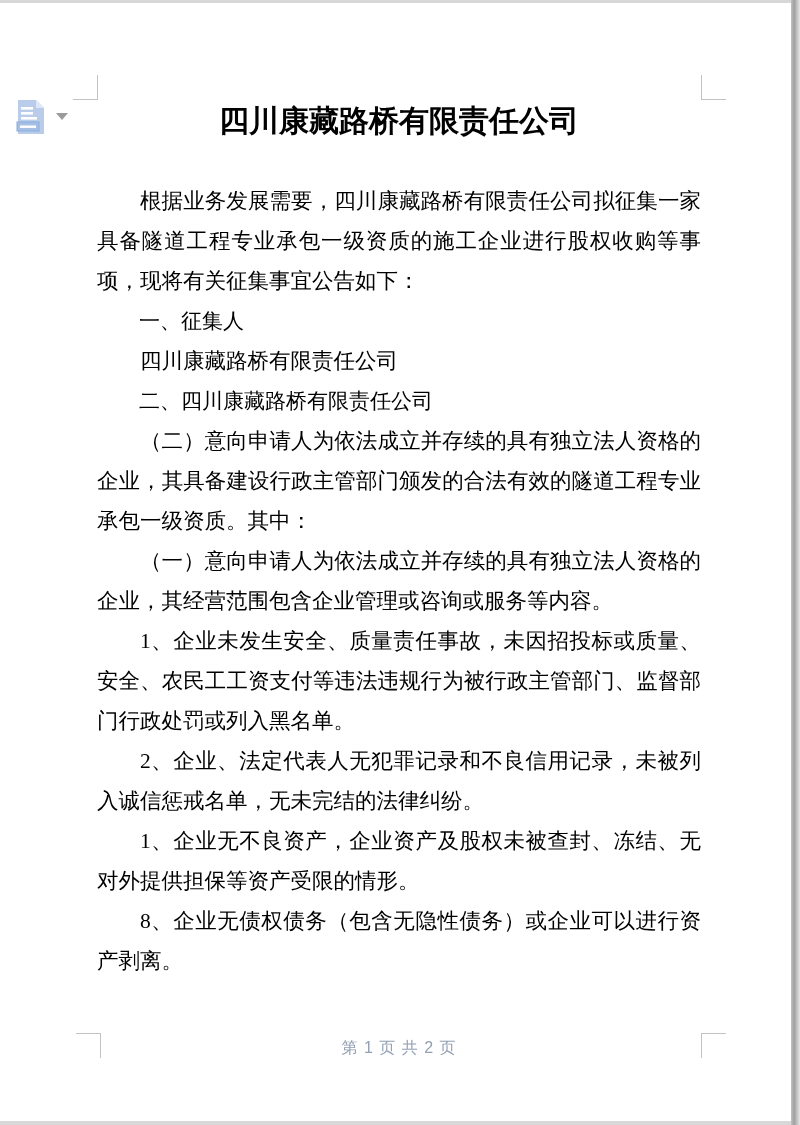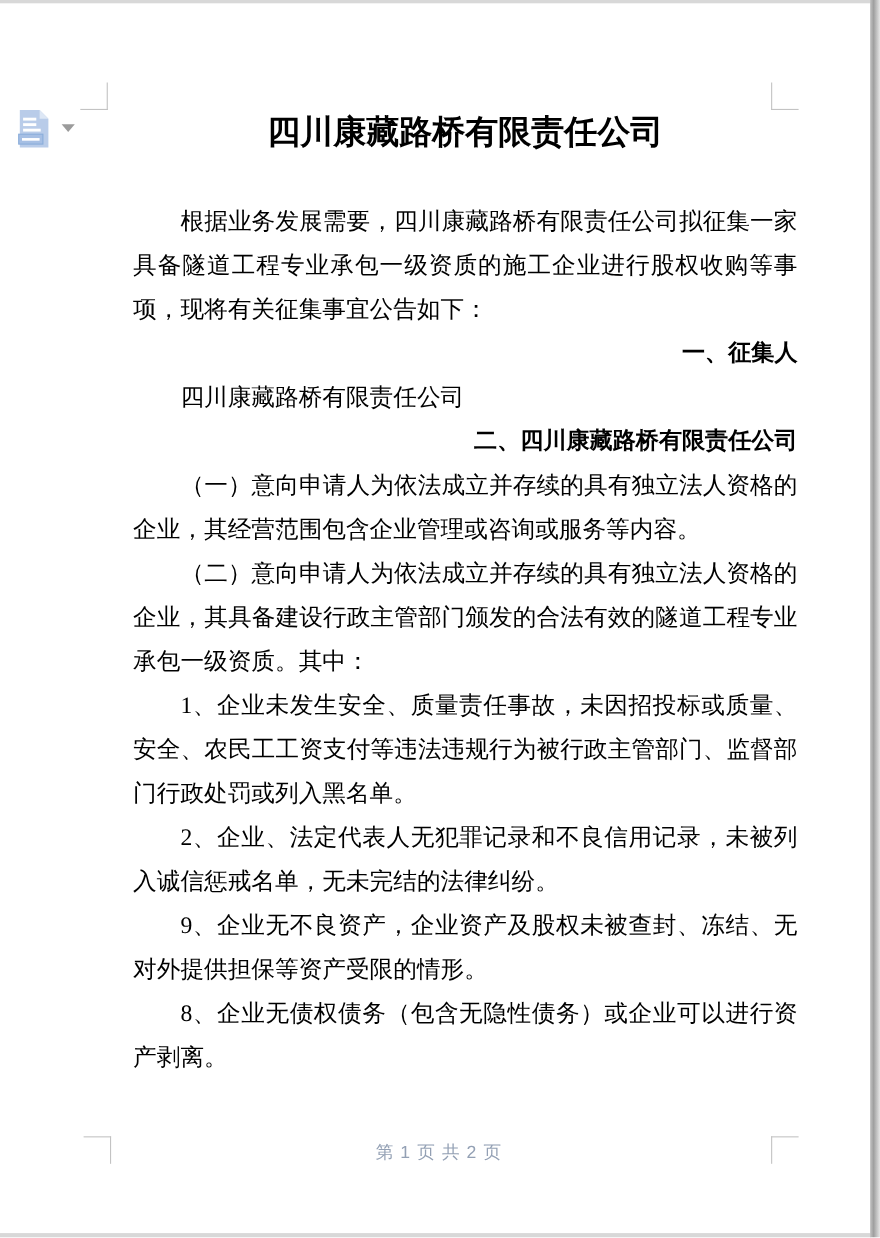--- a/index.html
+++ b/index.html
@@ -23,28 +23,28 @@
   .crop.br{left:701px;top:1033px;border-left:1px solid #c3c3c3;border-top:1px solid #c3c3c3;}
 
   
   .paste-btn{position:absolute;left:16px;top:96px;width:62px;height:42px;cursor:pointer;}
   .paste-btn svg{position:absolute;left:0;top:2px;}
   .paste-arrow{position:absolute;left:40px;top:17px;width:0;height:0;
     border-left:6px solid transparent;border-right:6px solid transparent;
     border-top:7px solid #9b9b9b;}
 
   
-  .content{position:absolute;left:97px;top:99px;width:604px;color:#000;margin-left:24px;}
+  .content{position:absolute;left:97px;top:99px;width:604px;color:#000;}
   .doc-title{font-weight:bold;font-size:30px;line-height:36px;text-align:center;
     letter-spacing:0px;margin-top:4px;}
   .doc-body{margin-top:42px;}
   .doc-body p{margin:0;font-size:21.5px;line-height:40px;text-align:justify;
     text-indent:2em;word-break:break-all;}
   .doc-body p.heading{font-family:"Liberation Sans","DejaVu Sans",sans-serif;
-    font-weight:bold;font-size:21px;text-align:right;}
+    font-weight:normal;font-size:21px;text-align:left;}
   .footer{position:absolute;left:97px;top:1038px;width:604px;text-align:center;
     font-size:16px;color:#93a0b4;letter-spacing:1px;
     font-family:"Liberation Sans","DejaVu Sans",sans-serif;}
 </style>
 </head>
 <body>
 
 <div class="page"></div>
 <div class="edge-top"></div>
 <div class="edge-bottom"></div>
@@ -72,24 +72,24 @@
 
 <div class="content">
   <div class="doc-title">
     <div>四川康藏路桥有限责任公司</div>
   </div>
   <div class="doc-body">
       <p class="body">根据业务发展需要，四川康藏路桥有限责任公司拟征集一家具备隧道工程专业承包一级资质的施工企业进行股权收购等事项，现将有关征集事宜公告如下：</p>
       <p class="heading">一、征集人</p>
       <p class="body">四川康藏路桥有限责任公司</p>
       <p class="heading">二、四川康藏路桥有限责任公司</p>
+      <p class="body">（二）意向申请人为依法成立并存续的具有独立法人资格的企业，其具备建设行政主管部门颁发的合法有效的隧道工程专业承包一级资质。其中：</p>
       <p class="body">（一）意向申请人为依法成立并存续的具有独立法人资格的企业，其经营范围包含企业管理或咨询或服务等内容。</p>
-      <p class="body">（二）意向申请人为依法成立并存续的具有独立法人资格的企业，其具备建设行政主管部门颁发的合法有效的隧道工程专业承包一级资质。其中：</p>
       <p class="body">1、企业未发生安全、质量责任事故，未因招投标或质量、安全、农民工工资支付等违法违规行为被行政主管部门、监督部门行政处罚或列入黑名单。</p>
       <p class="body">2、企业、法定代表人无犯罪记录和不良信用记录，未被列入诚信惩戒名单，无未完结的法律纠纷。</p>
-      <p class="body">9、企业无不良资产，企业资产及股权未被查封、冻结、无对外提供担保等资产受限的情形。</p>
+      <p class="body">1、企业无不良资产，企业资产及股权未被查封、冻结、无对外提供担保等资产受限的情形。</p>
       <p class="body">8、企业无债权债务（包含无隐性债务）或企业可以进行资产剥离。</p>
     </div>
 </div>
 
 <div class="footer">
   <span>第 1 页 共 2 页</span>
 </div>
 
 </body></html>

